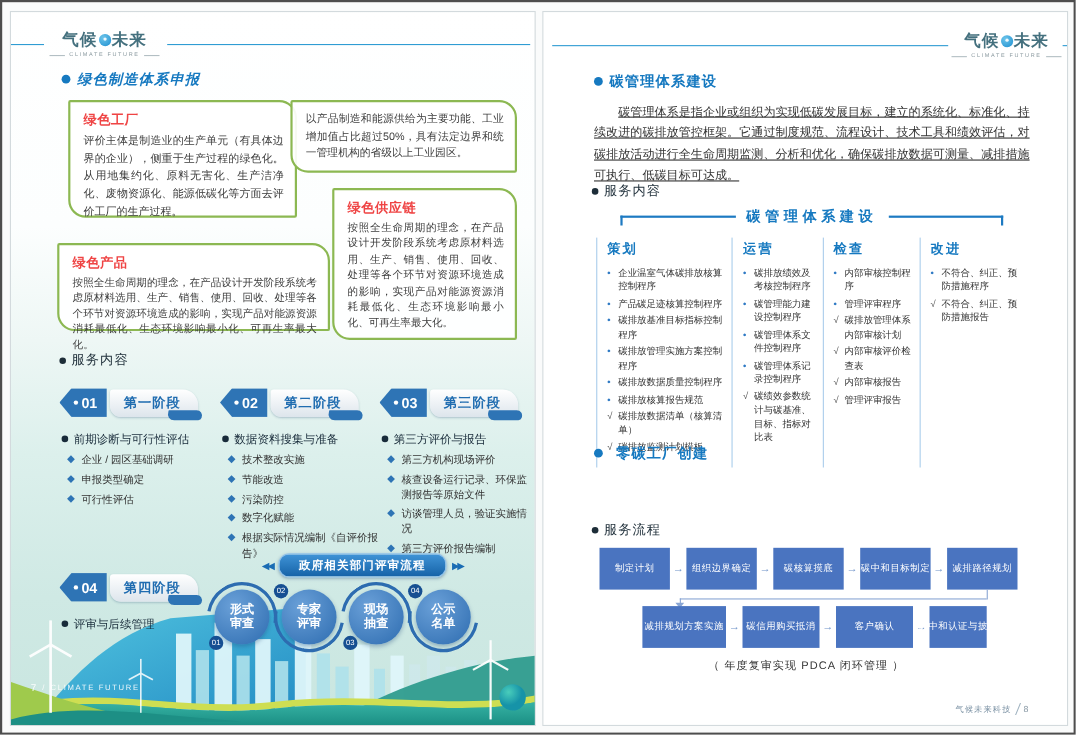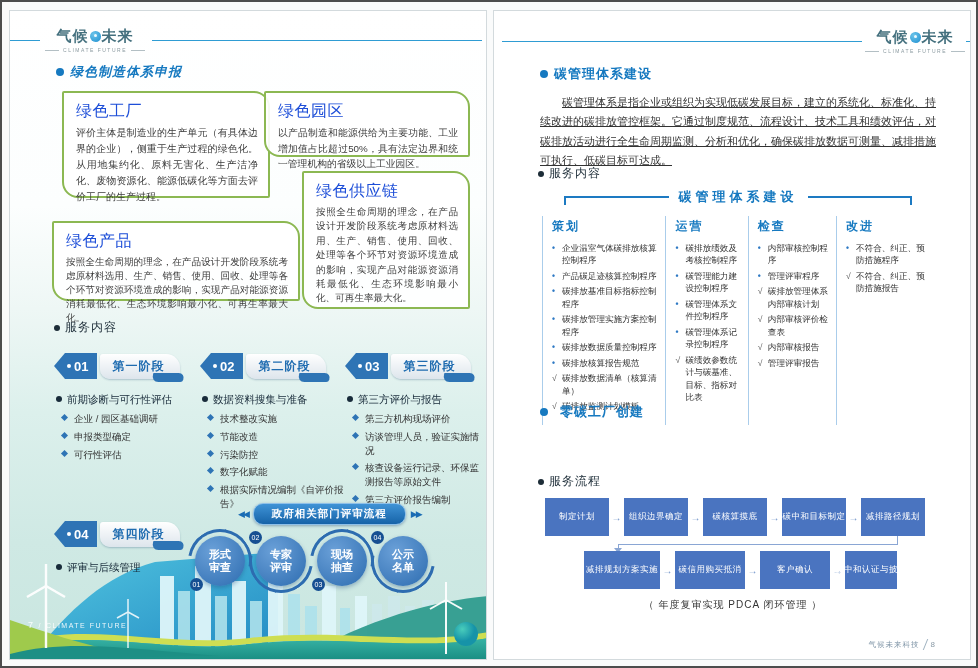--- a/index.html
+++ b/index.html
@@ -43,21 +43,21 @@
   .sec-title { position:absolute; display:flex; align-items:center; gap:6px;
     font-size:13px; font-weight:bold; color:#1679c0; letter-spacing:1px; }
   .sec-title .bullet { width:8px; height:8px; border-radius:50%; background:#1679c0; flex:0 0 auto; }
   .sub-label { position:absolute; display:flex; align-items:center; gap:5px;
     font-size:12px; color:#1d2d38; letter-spacing:1px; }
   .sub-label .bullet { width:6px; height:6px; border-radius:50%; background:#1d2d38; }
 
   
   .gbox { position:absolute; border:2px solid #8cb852; border-radius:2px 16px 2px 16px;
     background:rgba(255,255,255,.92); padding:8px 10px 8px 12px; }
-  .gbox h3 { font-size:16px; color:#1d4ed8; font-weight:normal; margin-bottom:3px; letter-spacing:.5px; }
+  .gbox h3 { font-size:12px; color:#ef4444; font-weight:bold; margin-bottom:3px; letter-spacing:.5px; }
   .gbox p { font-size:10px; color:#3c3c3c; line-height:1.6; text-align:justify; }
 
   
   .stage-col { position:absolute; width:150px; }
   .badge { display:flex; align-items:center; height:26px; position:relative; }
   .badge .tag { background:#2e74b5; color:#fff; font-weight:bold; font-size:13px;
     height:26px; padding:0 9px 0 13px; display:flex; align-items:center; gap:3px;
     clip-path:polygon(11px 0,100% 0,100% 100%,11px 100%,0 50%); }
   .badge .tag .dot { width:4px; height:4px; border-radius:50%; background:#fff; }
   .badge .ribbon { position:relative; margin-left:3px; z-index:1;
@@ -171,21 +171,20 @@
       <span class="bullet"></span>
       <span>绿色制造体系申报</span>
     </div>
 
     <div class="gbox" style="left:52px;top:80px;width:208px;height:107px;">
       <h3>绿色工厂</h3>
       <p>评价主体是制造业的生产单元（有具体边界的企业），侧重于生产过程的绿色化。从用地集约化、原料无害化、生产洁净化、废物资源化、能源低碳化等方面去评价工厂的生产过程。</p>
     </div>
 
     <div class="gbox" style="left:254px;top:80px;width:206px;height:66px;">
-      <h3>绿色园区</h3>
       <p style="font-size:9.8px;">以产品制造和能源供给为主要功能、工业增加值占比超过50%，具有法定边界和统一管理机构的省级以上工业园区。</p>
     </div>
 
     <div class="gbox" style="left:292px;top:160px;width:168px;height:138px;">
       <h3>绿色供应链</h3>
       <p style="font-size:9.6px;line-height:1.5;">按照全生命周期的理念，在产品设计开发阶段系统考虑原材料选用、生产、销售、使用、回收、处理等各个环节对资源环境造成的影响，实现产品对能源资源消耗最低化、生态环境影响最小化、可再生率最大化。</p>
     </div>
 
     <div class="gbox" style="left:42px;top:210px;width:248px;height:80px;">
       <h3>绿色产品</h3>
@@ -244,22 +243,22 @@
             <span>03</span>
           </span>
         <span class="ribbon">第三阶段</span>
       </div>
       <div class="stage-head">
         <span class="hb"></span>
         <span>第三方评价与报告</span>
       </div>
       <ul class="stage-list">
         <li><span class="diamond-icon"></span><span>第三方机构现场评价</span></li>
+        <li><span class="diamond-icon"></span><span>核查设备运行记录、环保监测报告等原始文件</span></li>
         <li><span class="diamond-icon"></span><span>访谈管理人员，验证实施情况</span></li>
-        <li><span class="diamond-icon"></span><span>核查设备运行记录、环保监测报告等原始文件</span></li>
         <li><span class="diamond-icon"></span><span>第三方评价报告编制</span></li>
       </ul>
     </div>
 
     <div class="banner" style="left:228px;top:492px;">
       <span class="arrows">◀◀</span>
       <span class="pill">政府相关部门评审流程</span>
       <span class="arrows">▶▶</span>
     </div>
 

